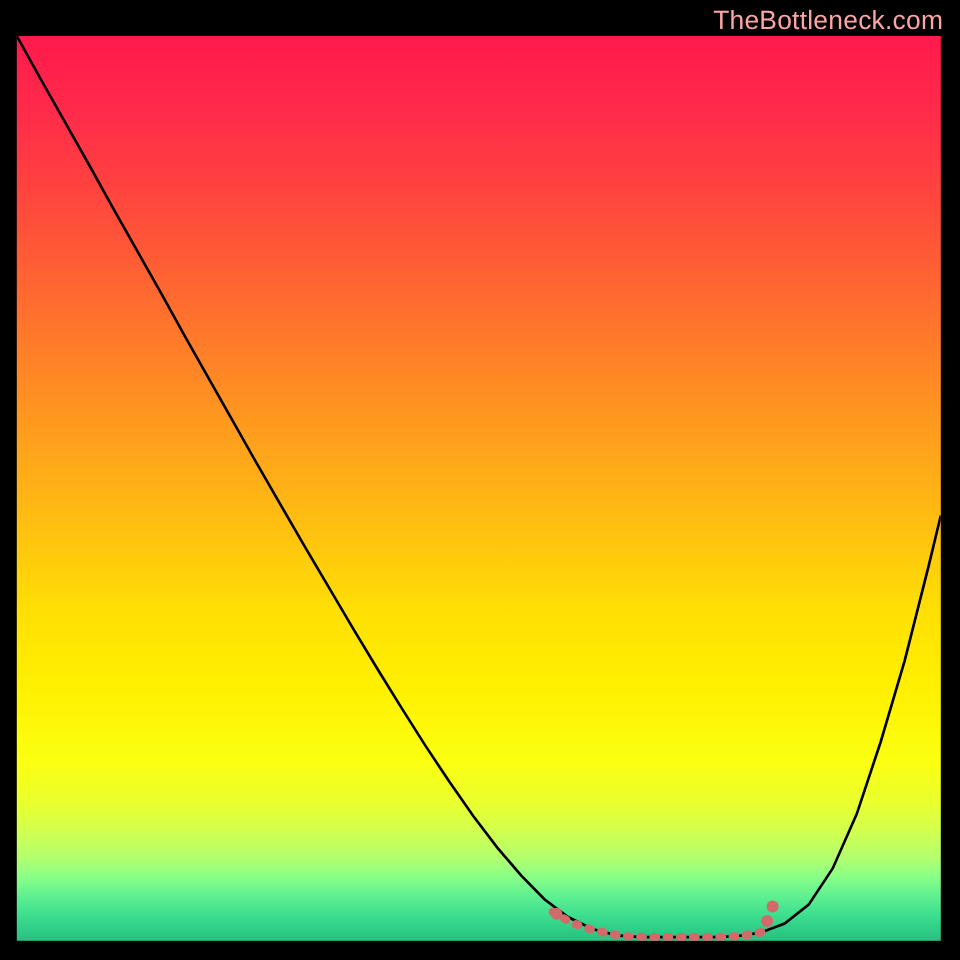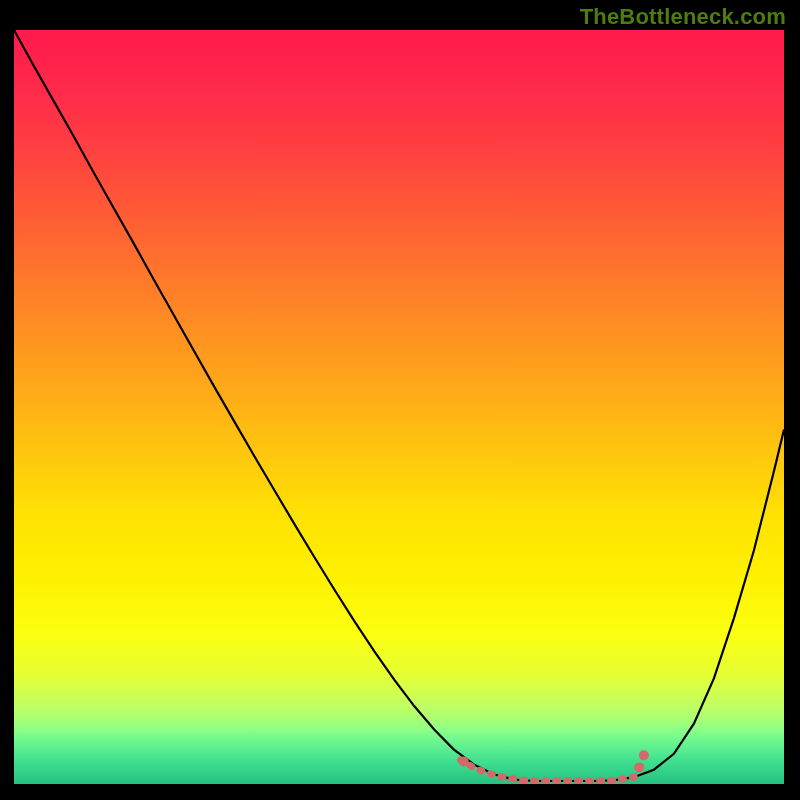--- a/index.html
+++ b/index.html
@@ -45,22 +45,22 @@
     width: 770px;
     height: 754px;
     pointer-events: none;
   }
   .watermark {
     position: absolute;
     top: 4px;
     right: 14px;
     font-family: Arial, Helvetica, sans-serif;
     font-size: 22px;
-    font-weight: bold;
-    color: #4d7c0f;
+    font-weight: normal;
+    color: #fca5a5;
     letter-spacing: 0.2px;
   }
 </style>
 </head>
 <body>
 
 <div class="chart-container">
   <div class="plot-area"></div>
   <svg class="curve-svg" viewBox="0 0 770 754" preserveAspectRatio="none">
     <g id="curve-group">

